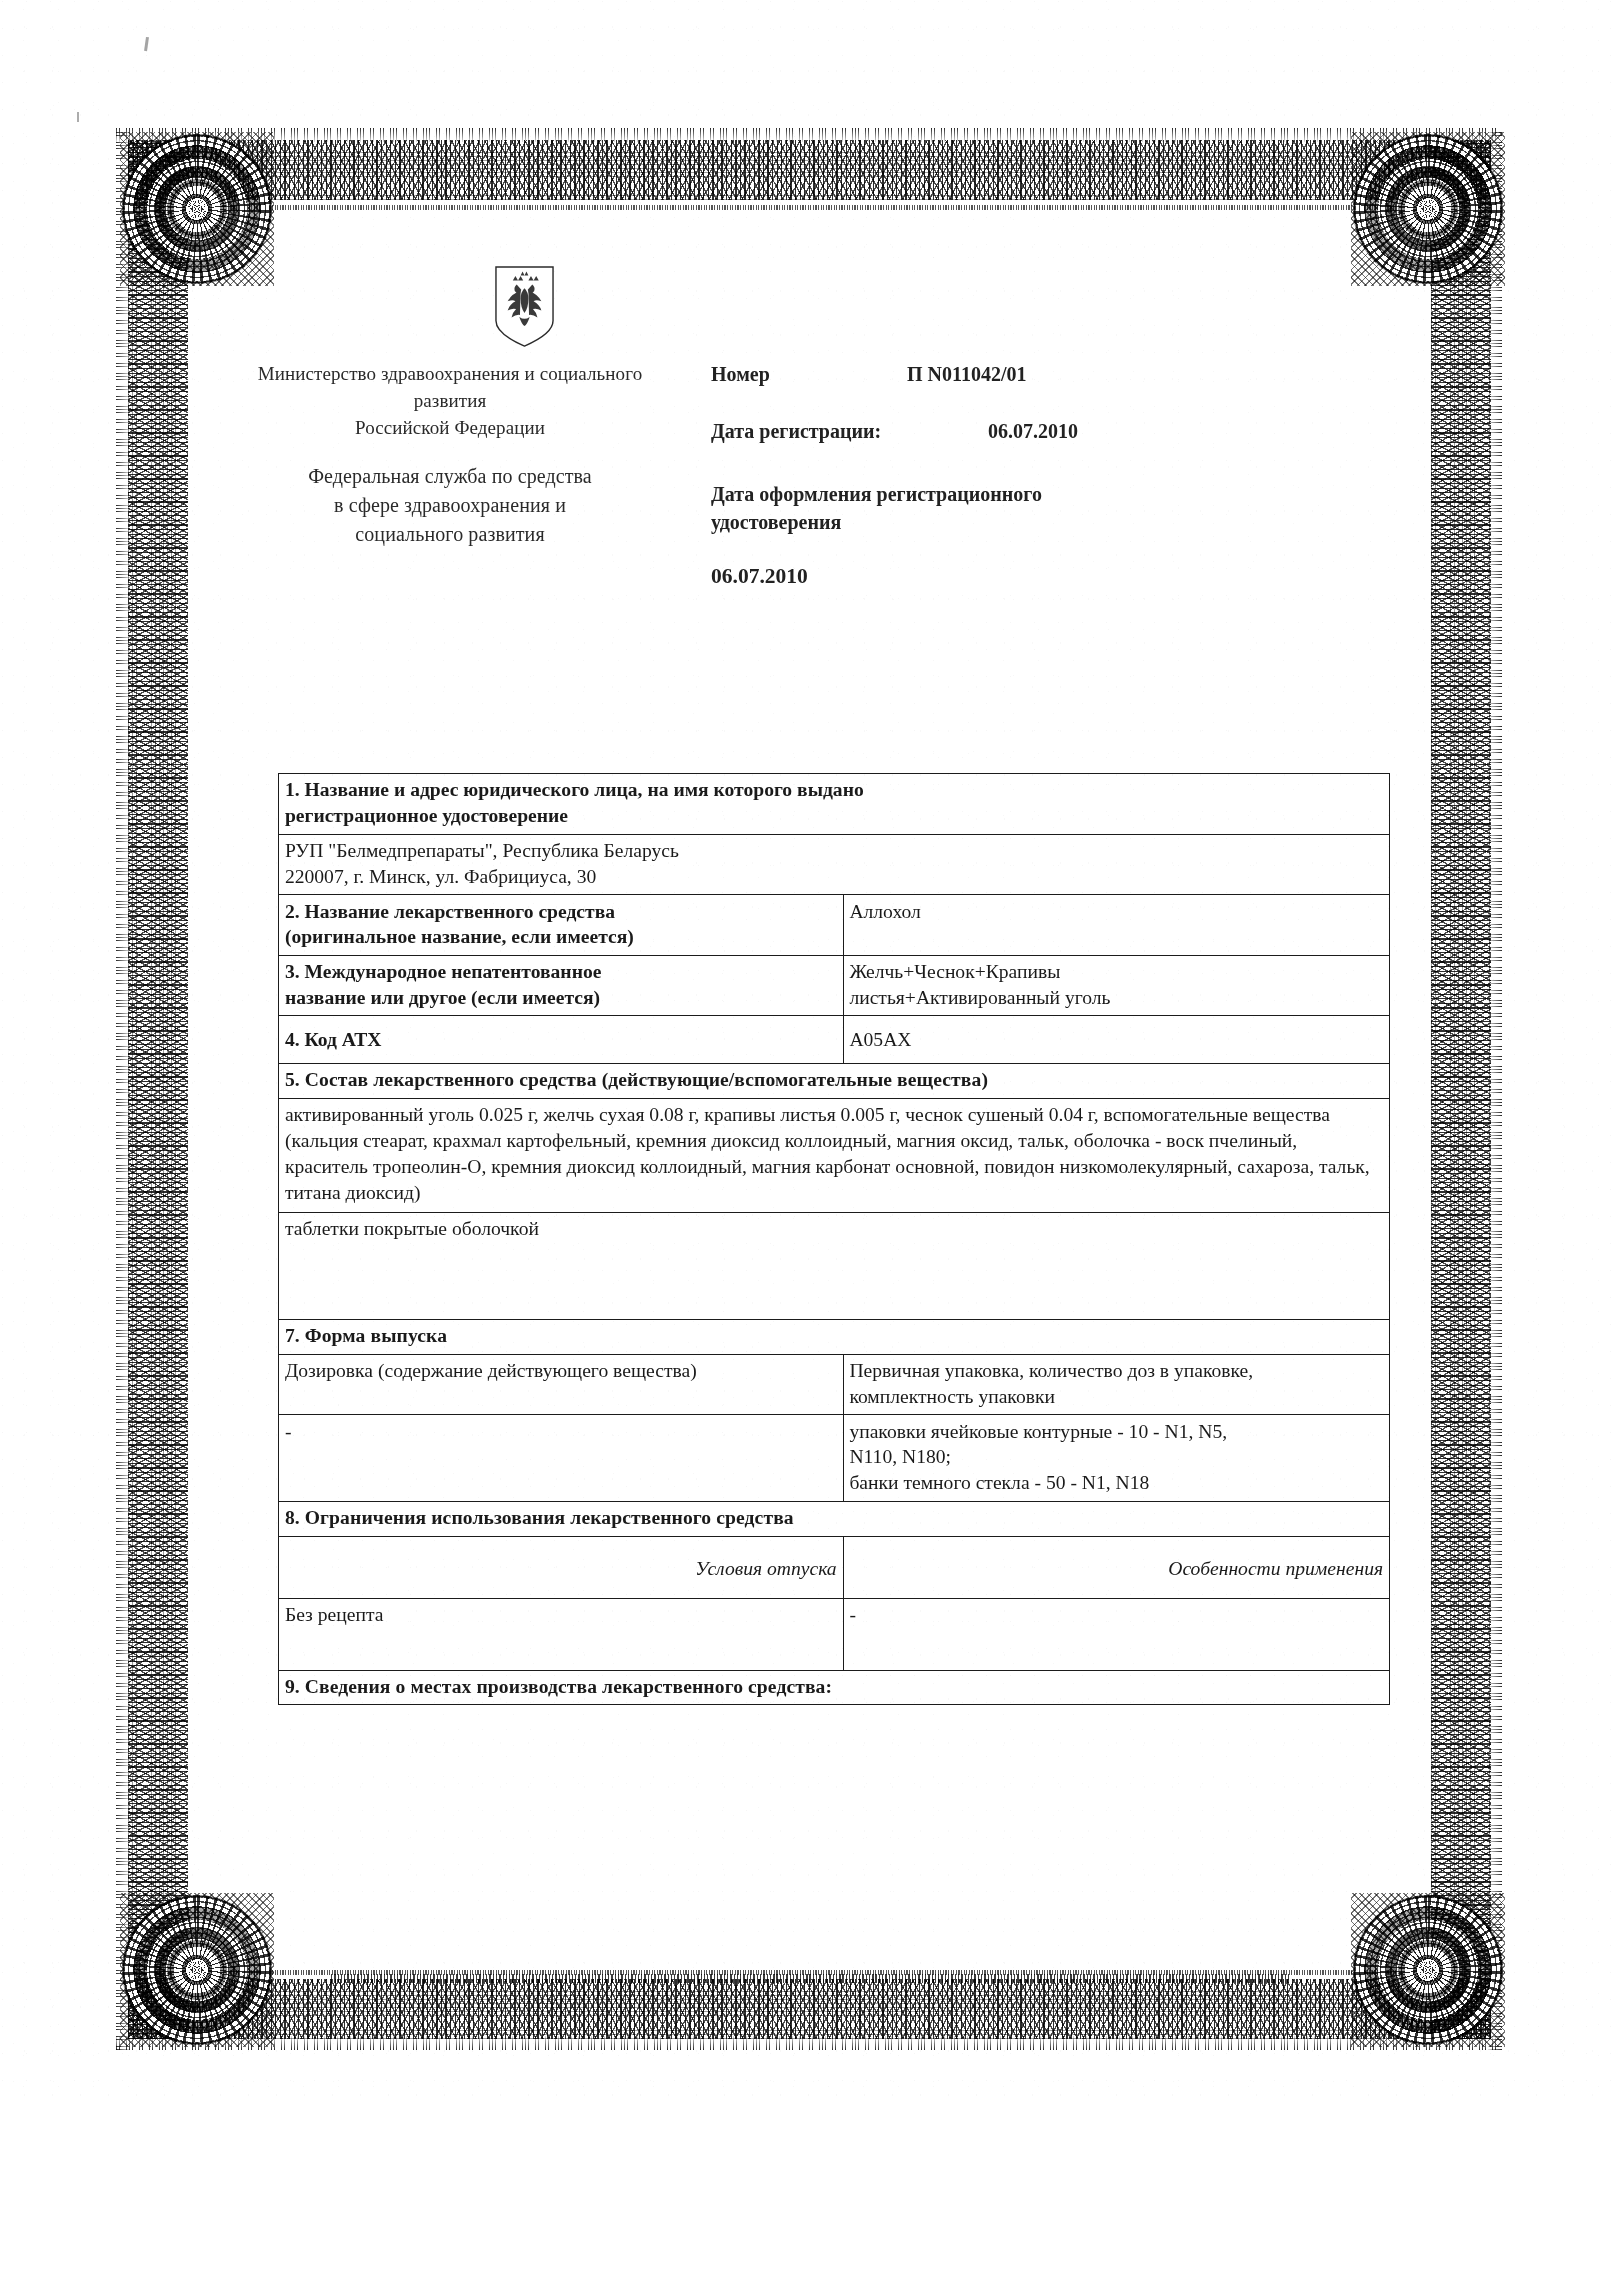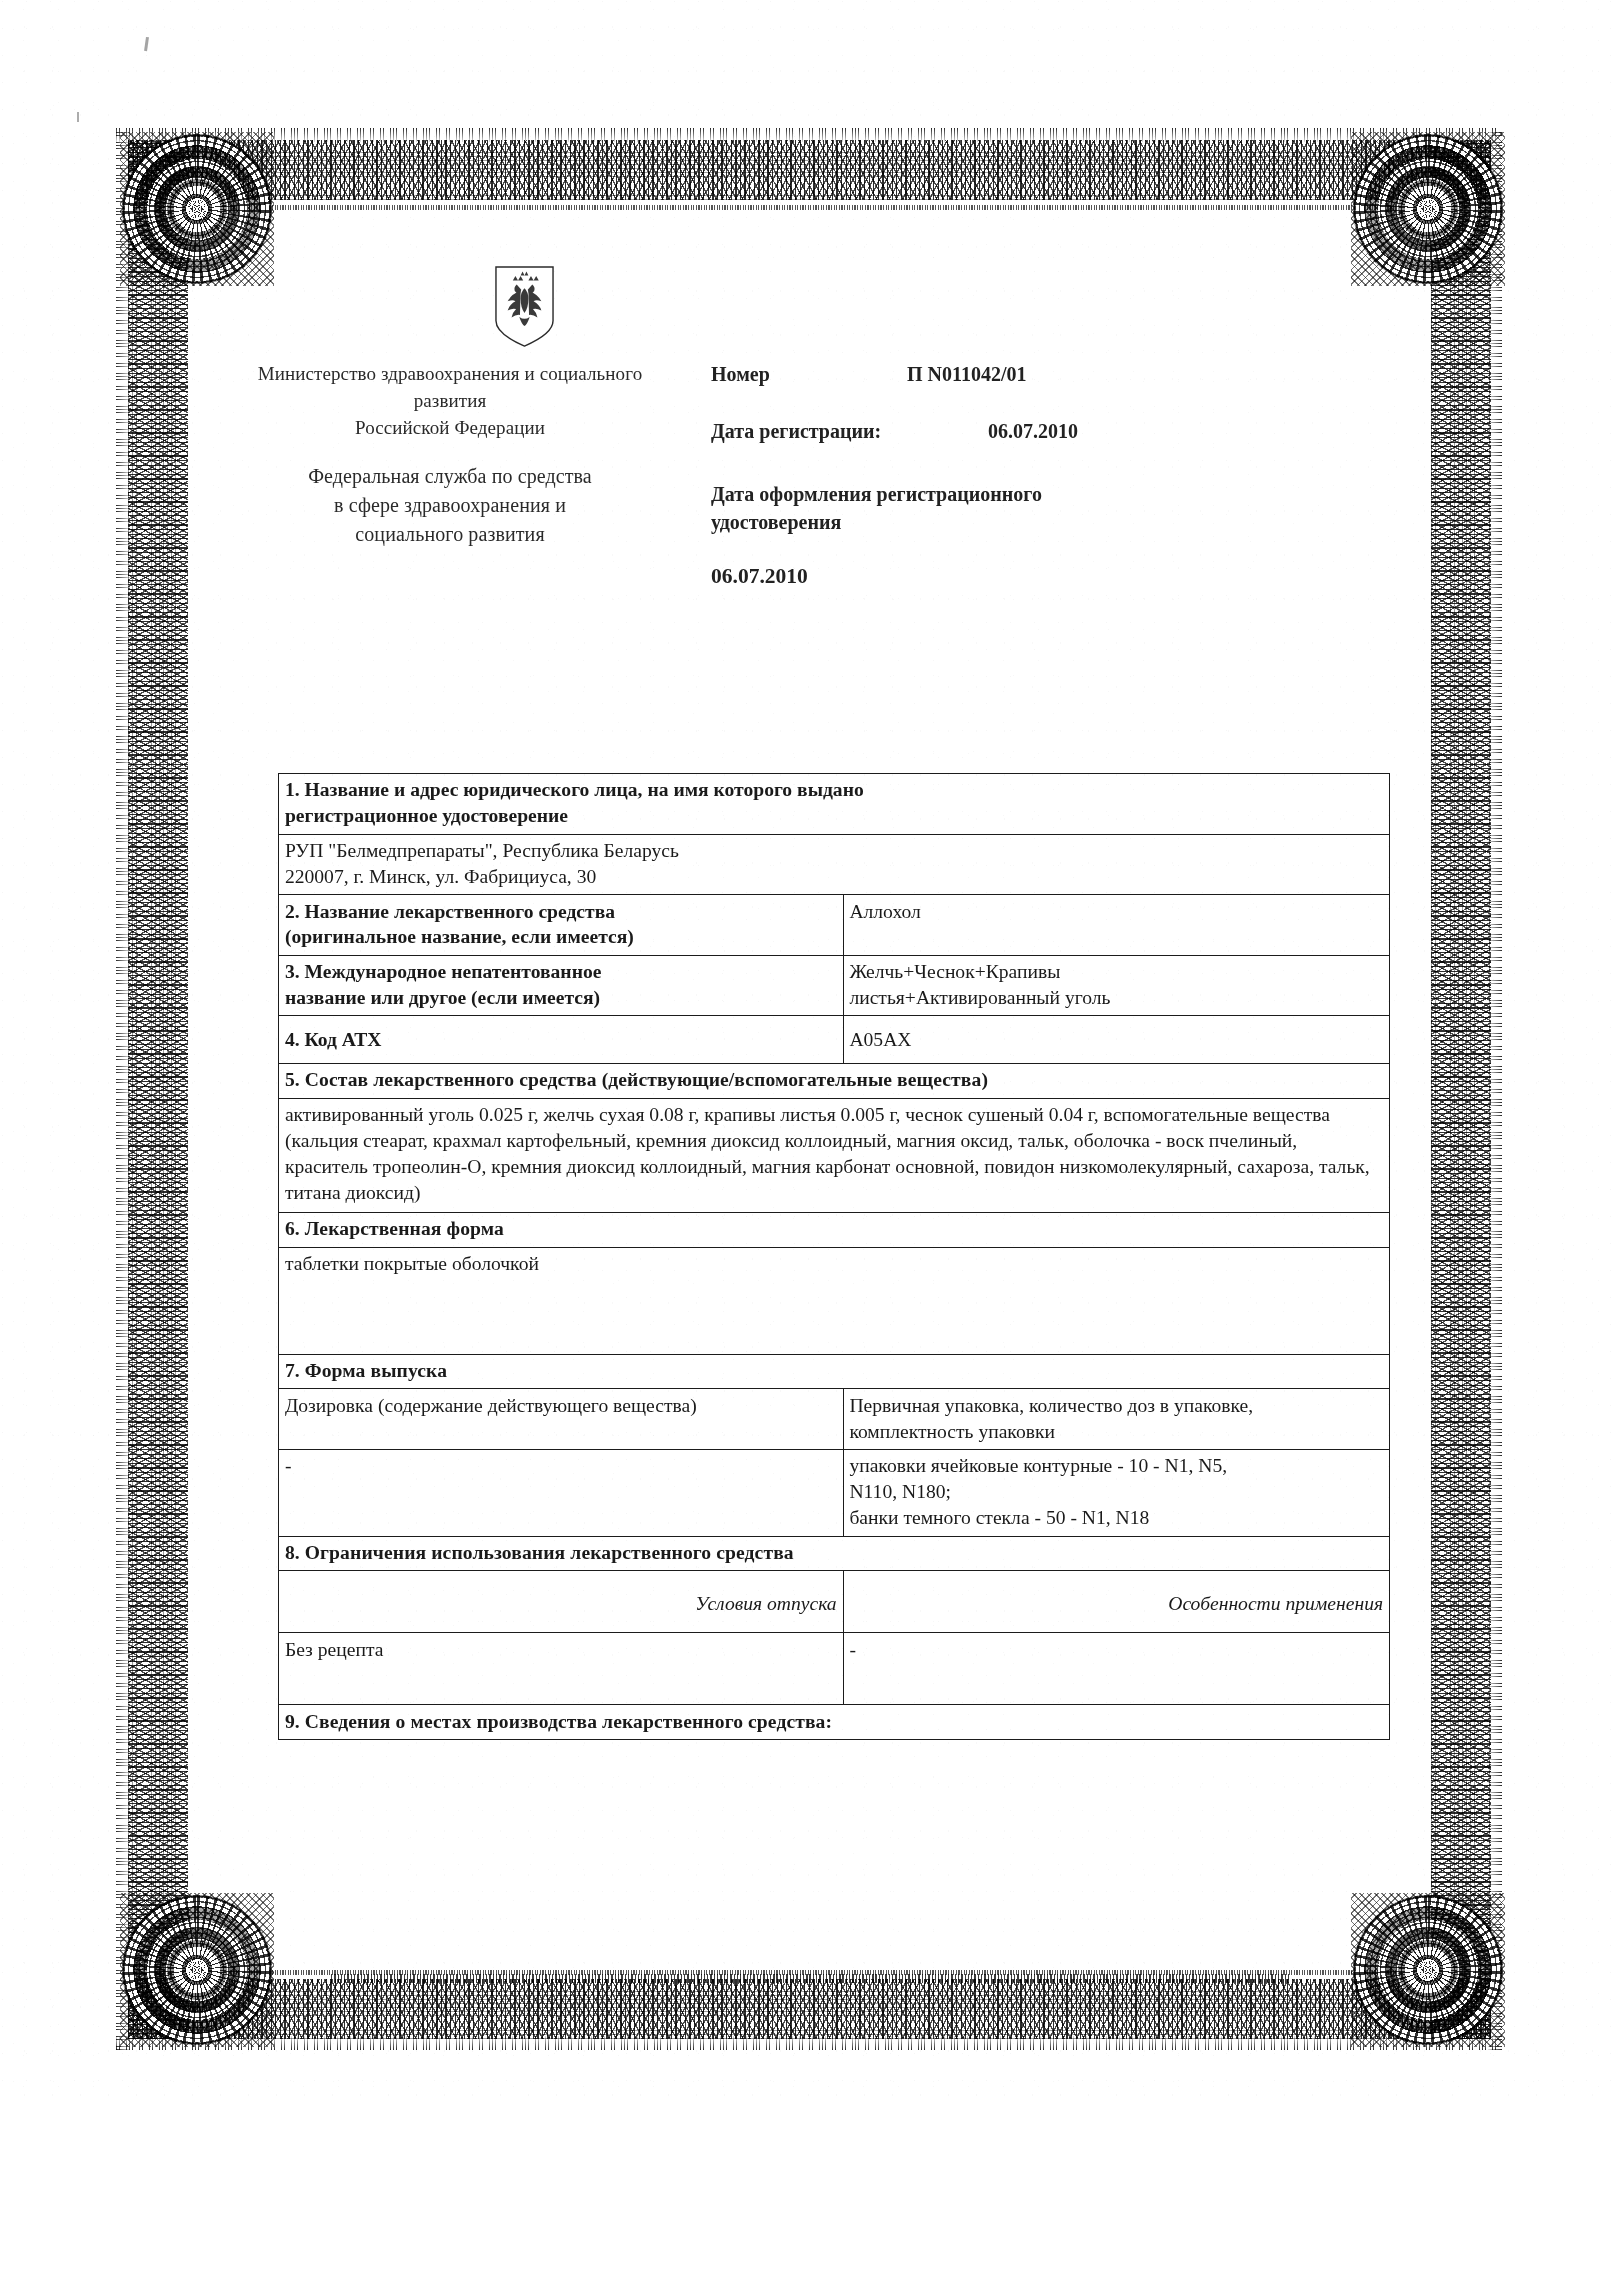--- a/index.html
+++ b/index.html
@@ -298,23 +298,20 @@
         </tr>
 
         <tr>
           <td class="sec" colspan="2">5. Состав лекарственного средства (действующие/вспомогательные вещества)</td>
         </tr>
         <tr>
           <td class="body-txt" colspan="2" style="padding-bottom:6.5px;">активированный уголь 0.025 г, желчь сухая 0.08 г, крапивы листья 0.005 г, чеснок сушеный 0.04 г, вспомогательные вещества (кальция стеарат, крахмал картофельный, кремния диоксид коллоидный, магния оксид, тальк, оболочка - воск пчелиный, краситель тропеолин-О, кремния диоксид коллоидный, магния карбонат основной, повидон низкомолекулярный, сахароза, тальк, титана диоксид)</td>
         </tr>
 
         <tr>
-          <td class="sec" colspan="2">6. Лекарственная форма</td>
-        </tr>
-        <tr>
           <td class="body-txt" colspan="2" style="height:98px;">таблетки покрытые оболочкой</td>
         </tr>
 
         <tr>
           <td class="sec" colspan="2">7. Форма выпуска</td>
         </tr>
         <tr>
           <td class="small">Дозировка (содержание действующего вещества)</td>
           <td class="small">
             <div>Первичная упаковка, количество доз в упаковке,</div>

